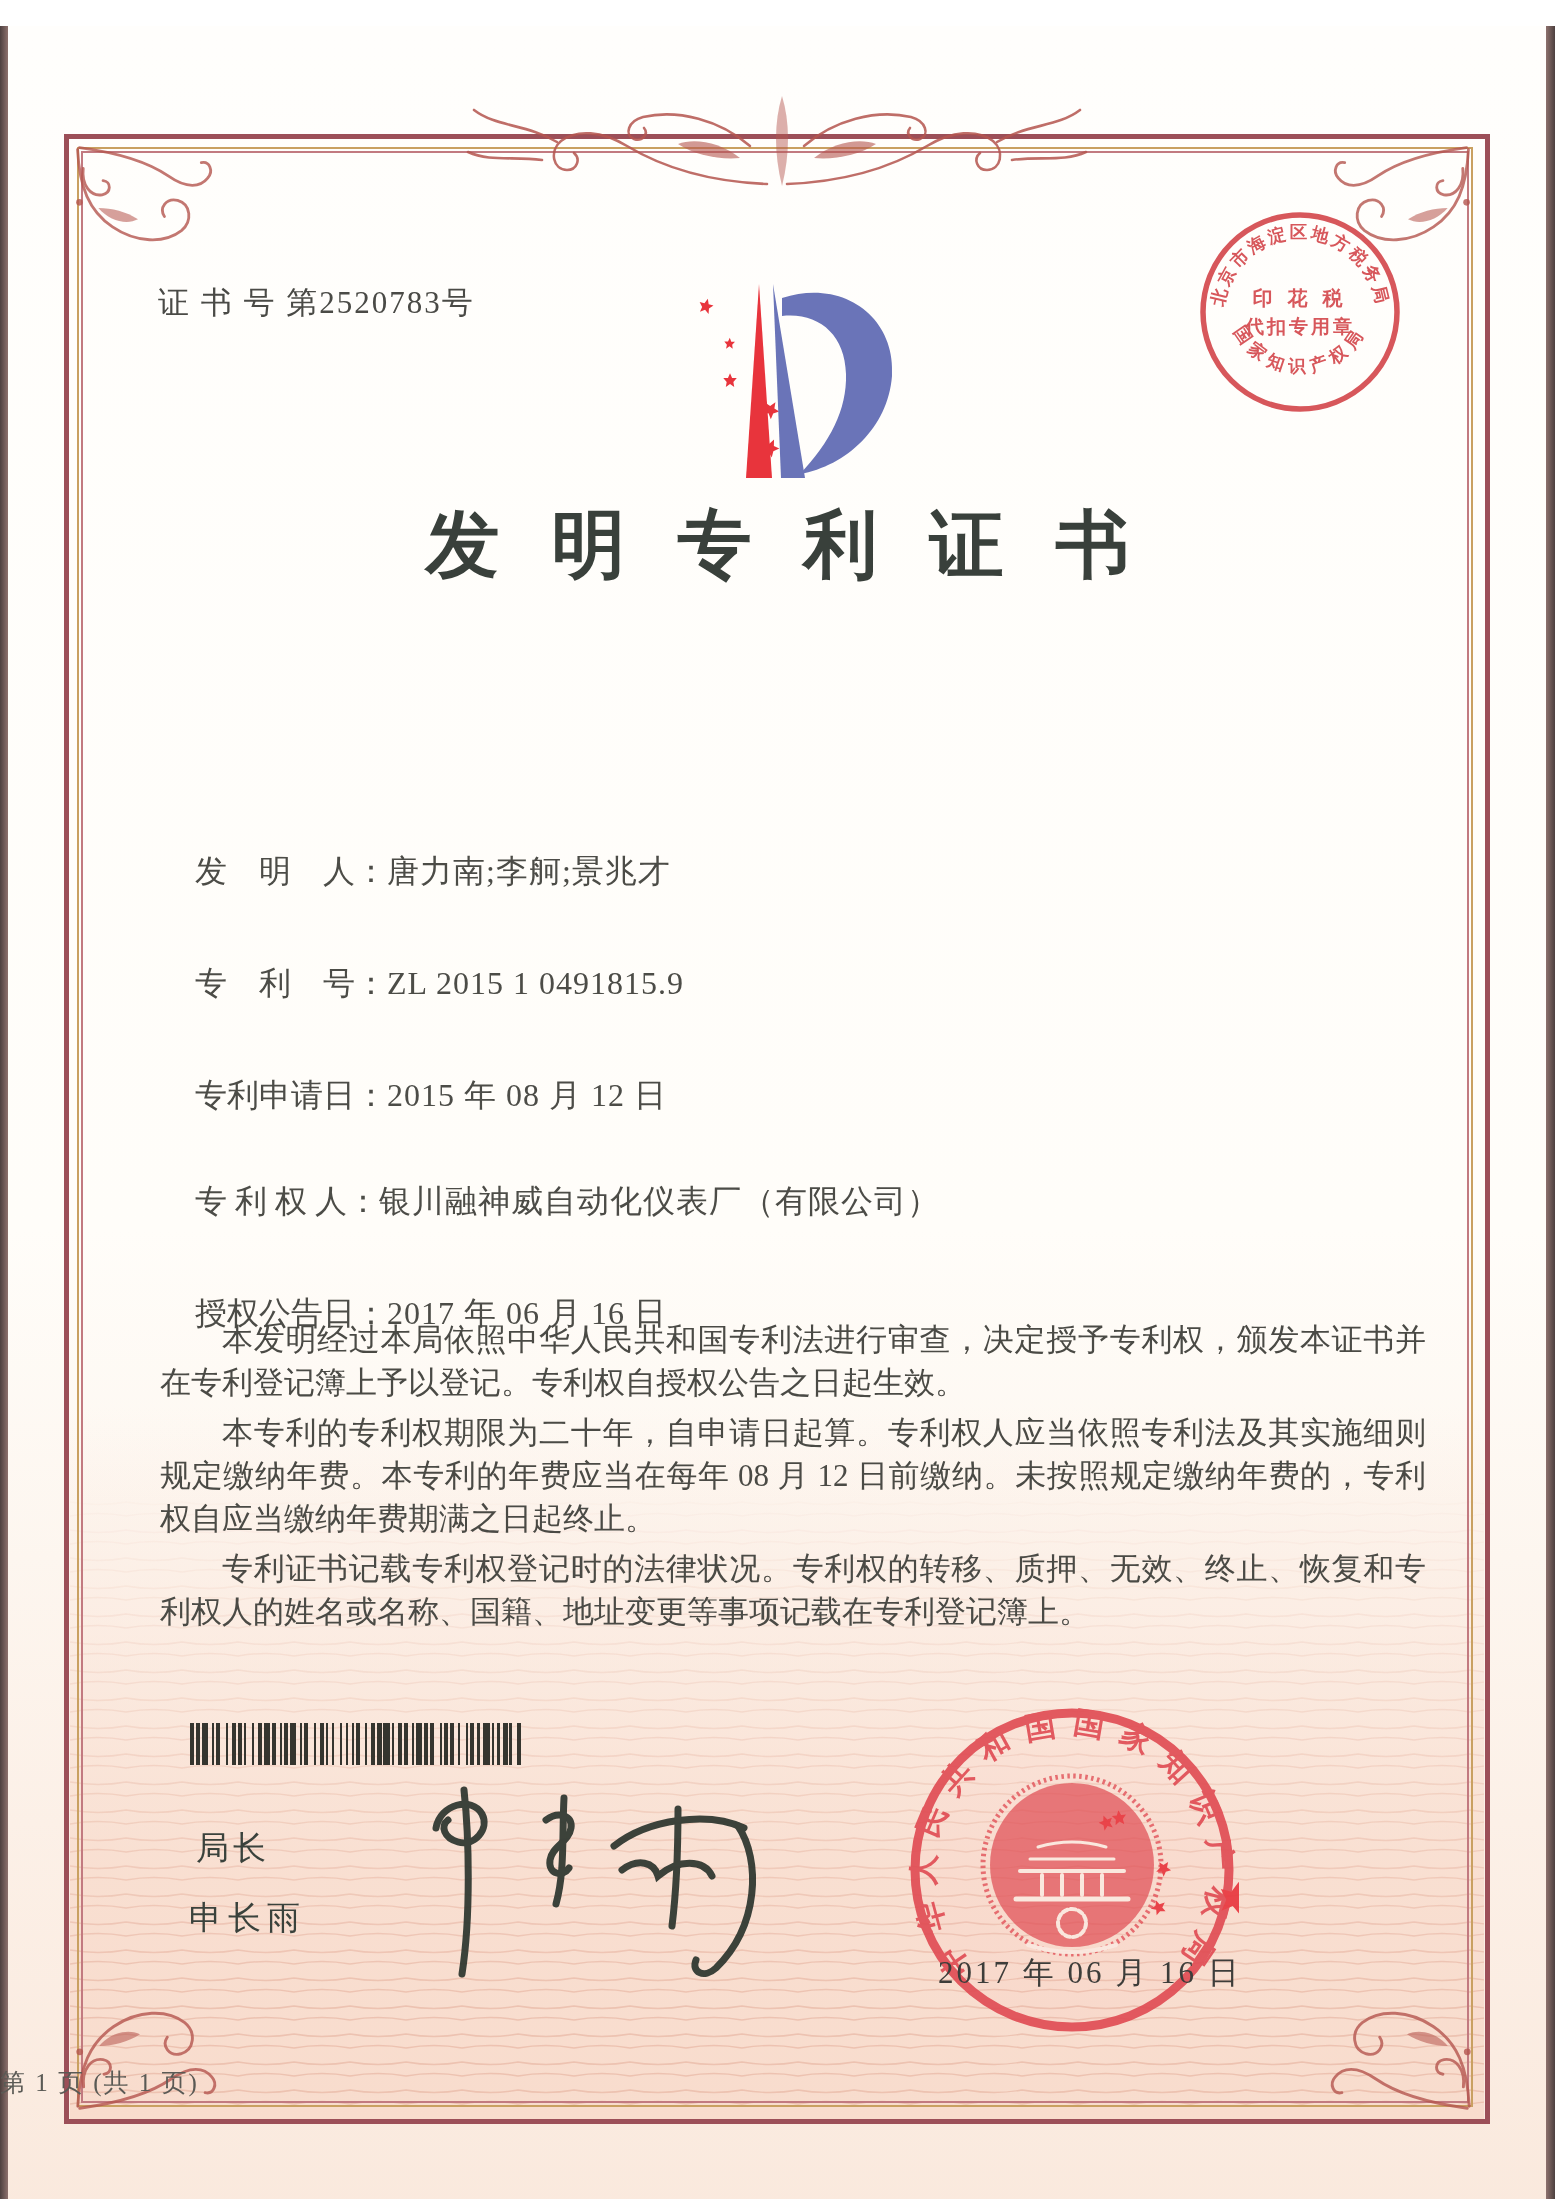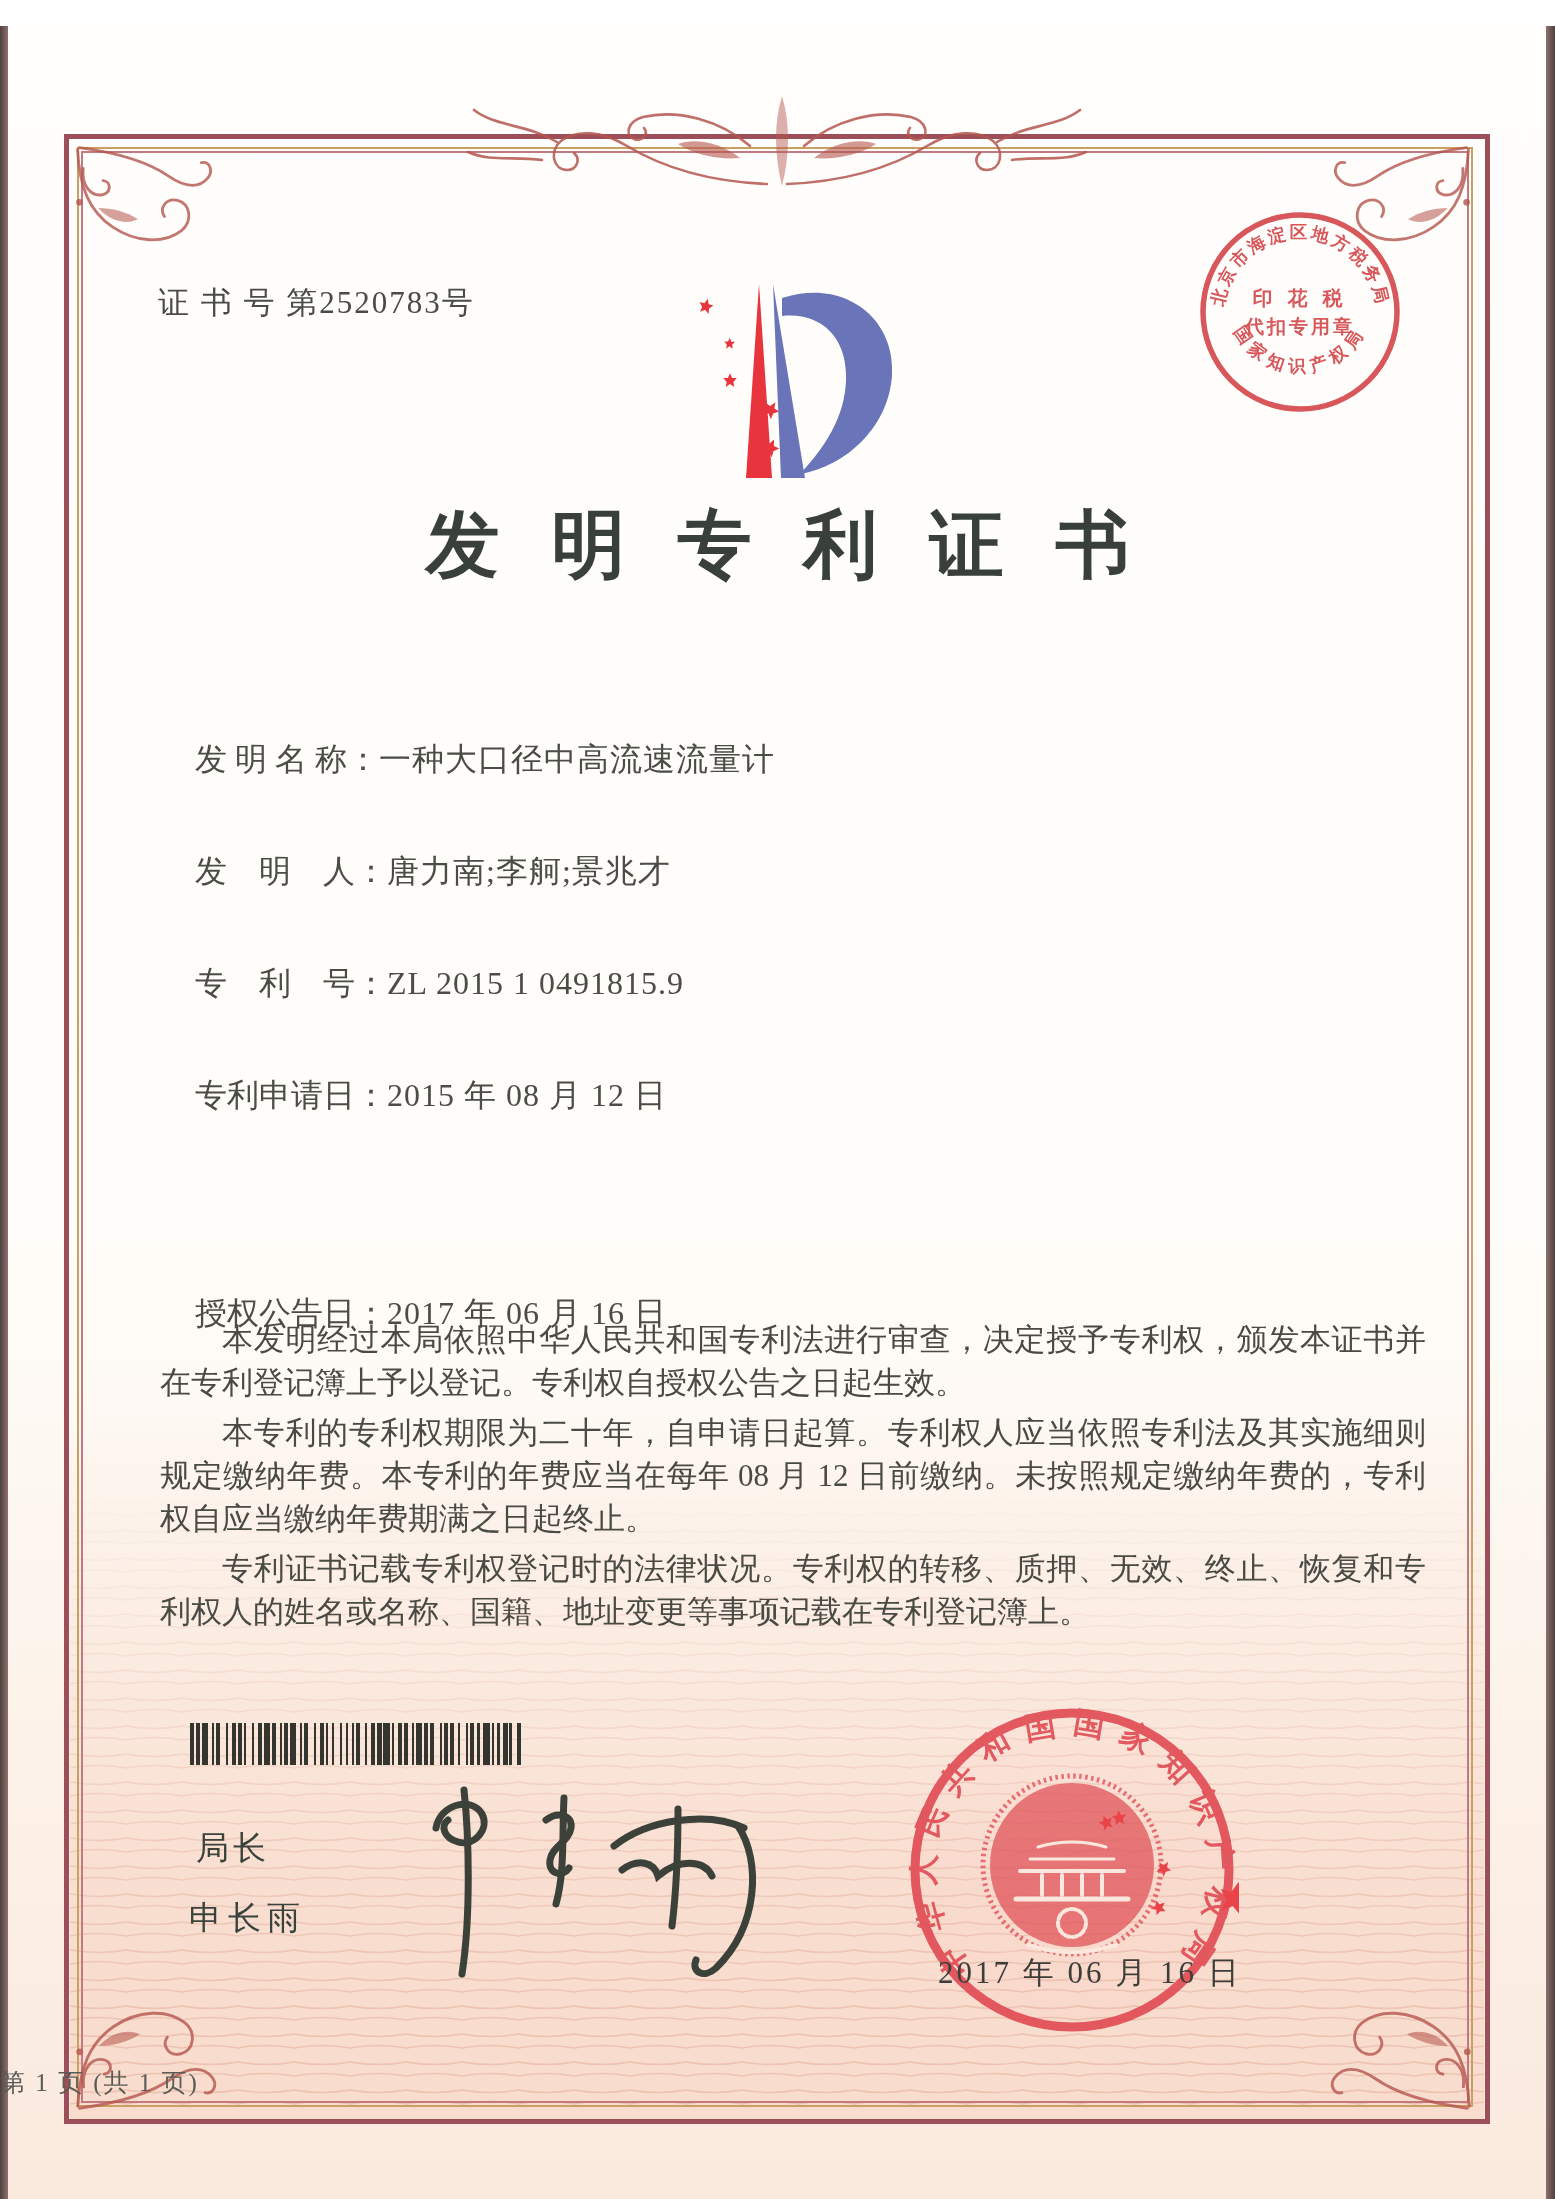--- a/index.html
+++ b/index.html
@@ -166,31 +166,31 @@
     </text>
     <text class="stamp-arc" x="110" y="103" text-anchor="middle" font-size="20" style="letter-spacing:5px">印 花 税</text>
     <text class="stamp-arc" x="110" y="131" text-anchor="middle" font-size="19" style="letter-spacing:3px">代扣专用章</text>
     <text class="stamp-arc" font-size="17.5" style="letter-spacing:6px">
       <textPath href="#taxBot" startOffset="50%" text-anchor="middle">国家知识产权局</textPath>
     </text>
   </svg>
 
   <div class="abs" id="title">发明专利证书</div>
 
-  <div class="abs field-row" style="top:675px">
-    <span class="field-label">发 明 名 称：</span><span class="field-value">一种大口径中高流速流量计</span>
-  </div>
   <div class="abs field-row" style="top:787px">
     <span class="field-label">发　明　人：</span><span class="field-value">唐力南;李舸;景兆才</span>
   </div>
   <div class="abs field-row" style="top:899px">
     <span class="field-label">专　利　号：</span><span class="field-value">ZL 2015 1 0491815.9</span>
   </div>
   <div class="abs field-row" style="top:1011px">
     <span class="field-label">专利申请日：</span><span class="field-value">2015 年 08 月 12 日</span>
+  </div>
+  <div class="abs field-row" style="top:1117px">
+    <span class="field-label">专 利 权 人：</span><span class="field-value">银川融神威自动化仪表厂（有限公司）</span>
   </div>
   <div class="abs field-row" style="top:1229px">
     <span class="field-label">授权公告日：</span><span class="field-value">2017 年 06 月 16 日</span>
   </div>
 
   <div class="abs" id="body-text">
     <p>本发明经过本局依照中华人民共和国专利法进行审查，决定授予专利权，颁发本证书并在专利登记簿上予以登记。专利权自授权公告之日起生效。</p>
     <p>本专利的专利权期限为二十年，自申请日起算。专利权人应当依照专利法及其实施细则规定缴纳年费。本专利的年费应当在每年 08 月 12 日前缴纳。未按照规定缴纳年费的，专利权自应当缴纳年费期满之日起终止。</p>
     <p>专利证书记载专利权登记时的法律状况。专利权的转移、质押、无效、终止、恢复和专利权人的姓名或名称、国籍、地址变更等事项记载在专利登记簿上。</p>
   </div>

